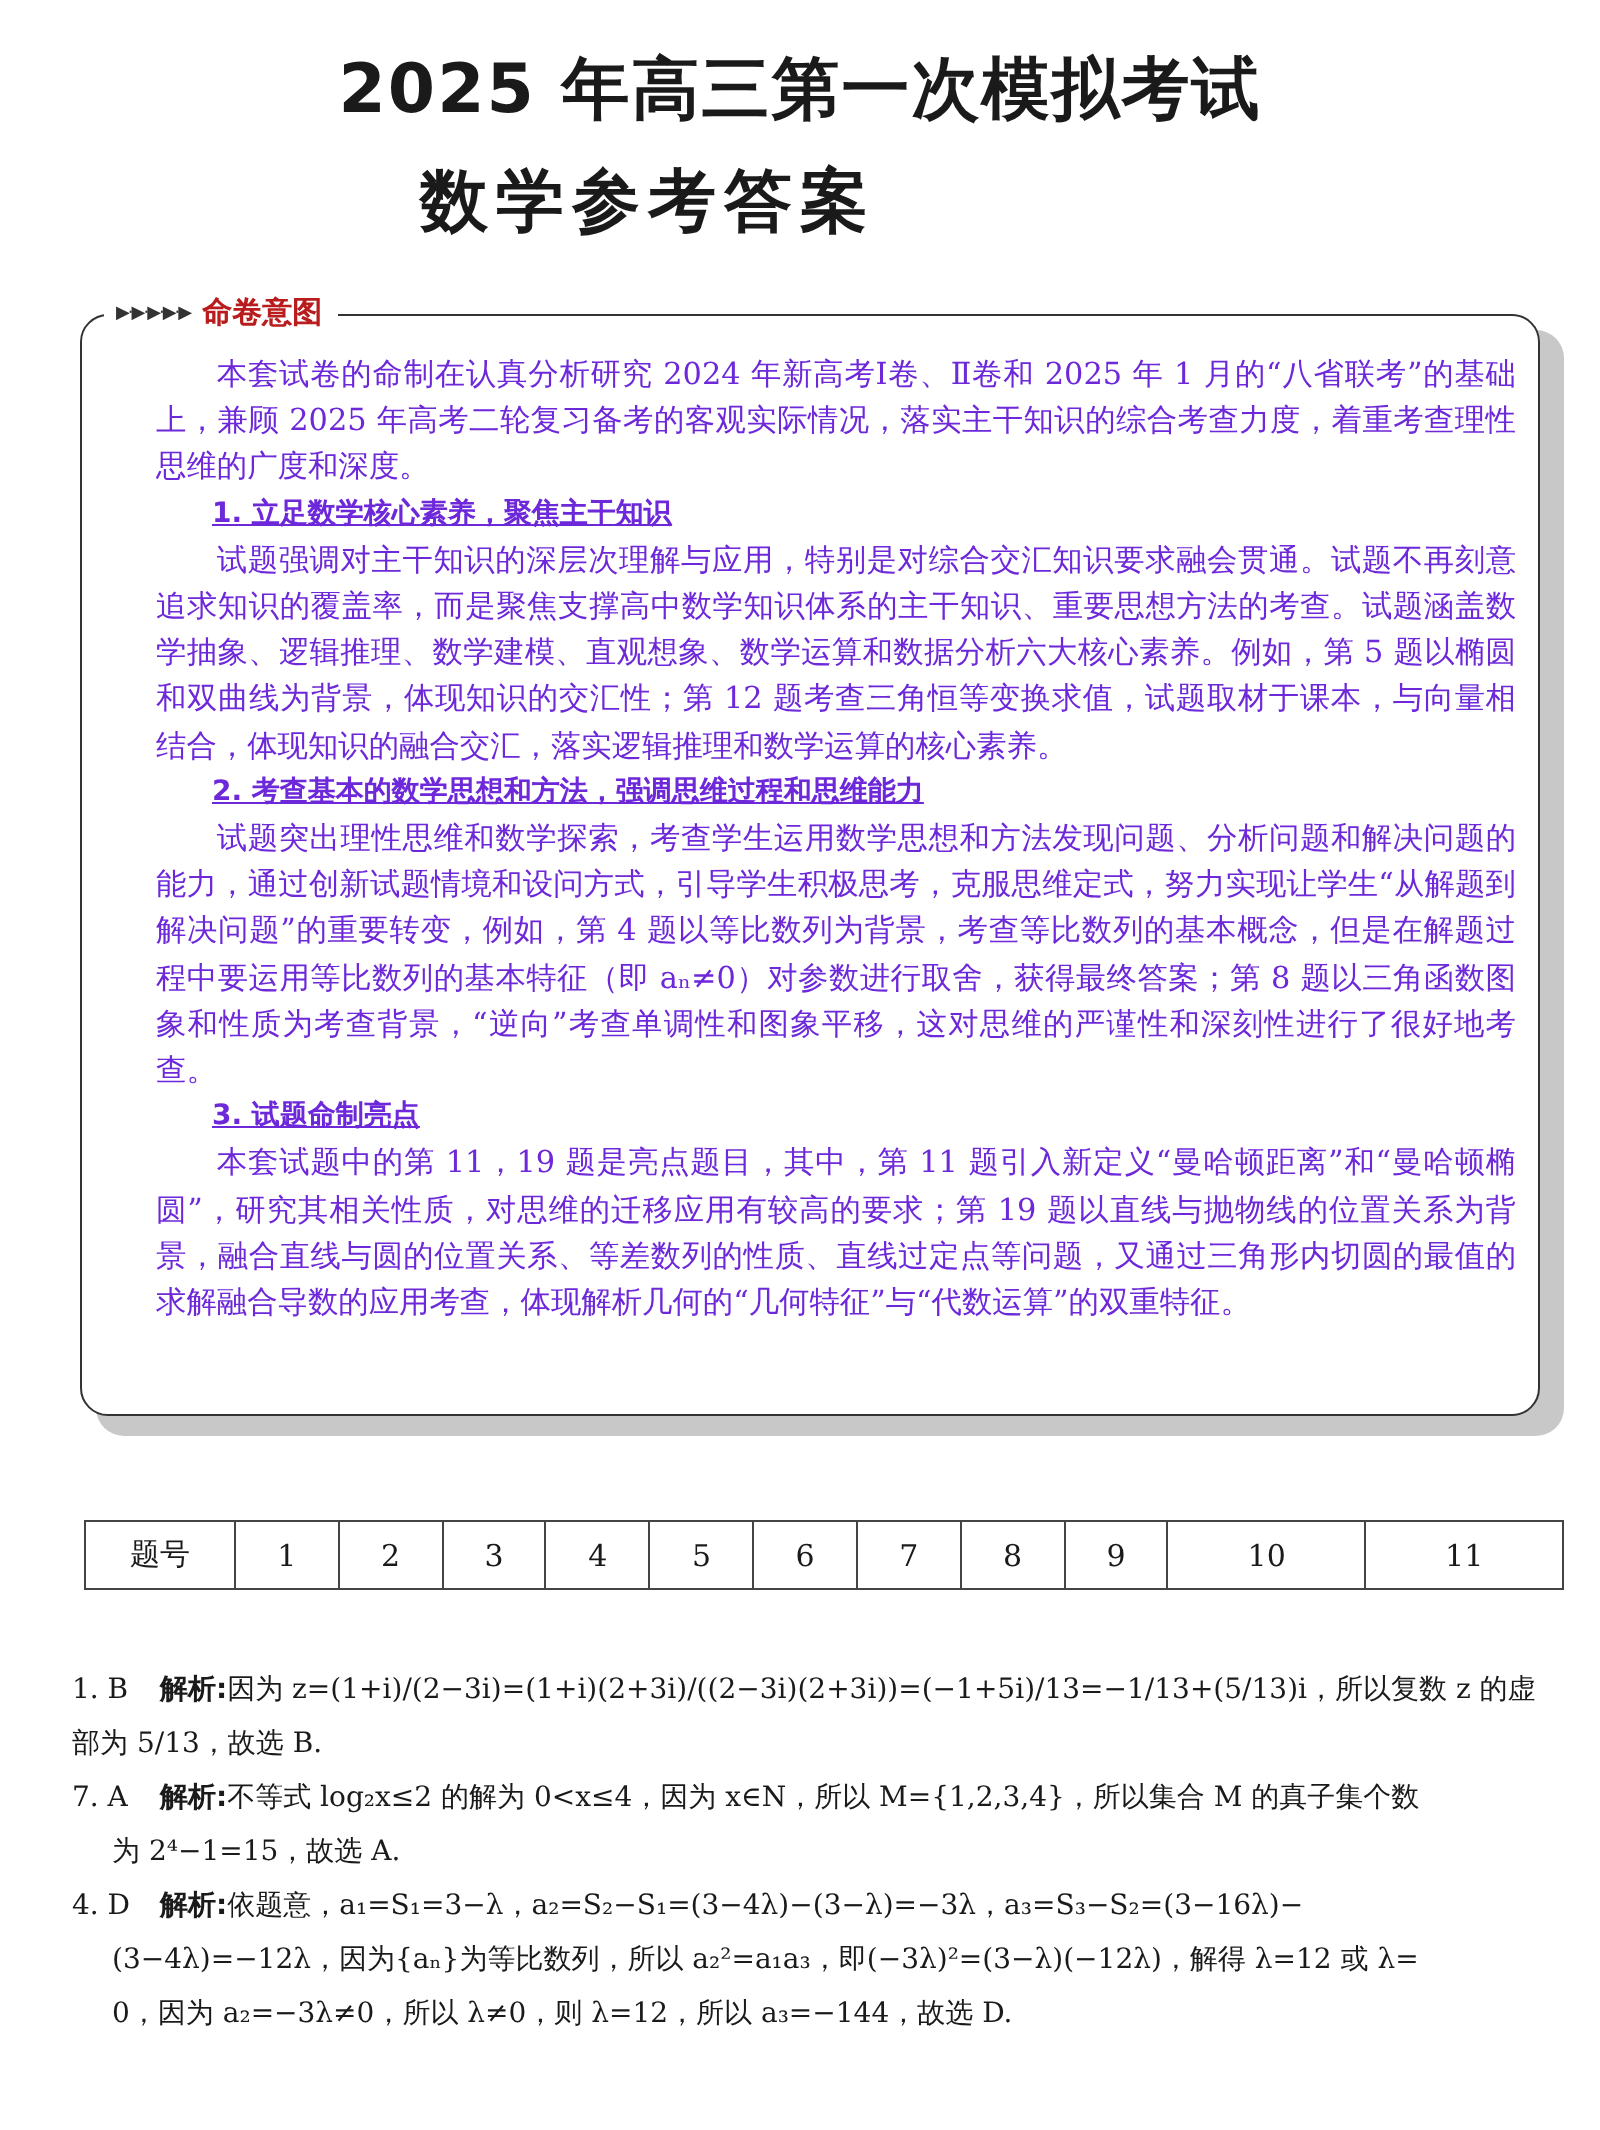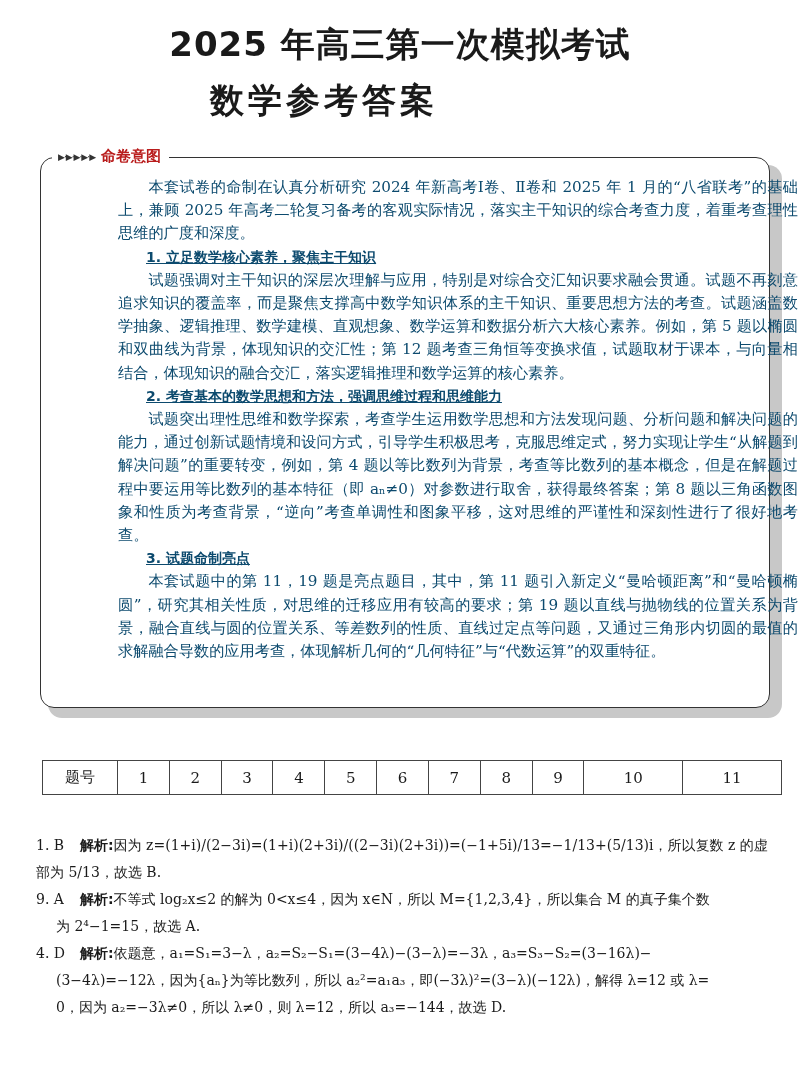--- a/index.html
+++ b/index.html
@@ -28,21 +28,21 @@
   }
   .intent-header {
     position: absolute; left: 52px; top: 147px; background: #fff;
     padding: 0 8px 0 6px; display: flex; align-items: center; gap: 6px;
     font-family: "DejaVu Sans", "Liberation Sans", sans-serif;
   }
   .arrows { font-size: 9px; letter-spacing: -1px; color: #333; }
   .intent-title { font-size: 15px; font-weight: bold; color: #b91c1c; }
   .intent-body {
     position: absolute; left: 78px; top: 176px; width: 680px;
-    font-size: 15.2px; line-height: 23.2px; color: #0c4a6e; margin-left: 40px;
+    font-size: 15.2px; line-height: 23.2px; color: #6d28d9;
   }
   .intent-body p { margin: 0; text-indent: 2em; text-align: justify; }
   .intent-body .h {
     margin: 0; padding-left: 2em; font-weight: bold;
     font-family: "DejaVu Sans", "Liberation Sans", sans-serif; font-size: 14px; text-decoration: underline;
   }
   table.ans {
     position: absolute; left: 42px; top: 760px; width: 740px;
     border-collapse: collapse; font-size: 15px;
   }
@@ -99,21 +99,21 @@
     <td>11</td>
   </tr>
 </tbody>
   </table>
 
 <div class="solutions">
   <div class="sol">
     <span class="num">1. B</span><span class="key">解析:</span><span>因为 z=(1+i)/(2−3i)=(1+i)(2+3i)/((2−3i)(2+3i))=(−1+5i)/13=−1/13+(5/13)i，所以复数 z 的虚部为 5/13，故选 B.</span>
   </div>
   <div class="sol">
-    <span class="num">9. A</span><span class="key">解析:</span><span>不等式 log₂x≤2 的解为 0&lt;x≤4，因为 x∈N，所以 M={1,2,3,4}，所以集合 M 的真子集个数</span>
+    <span class="num">7. A</span><span class="key">解析:</span><span>不等式 log₂x≤2 的解为 0&lt;x≤4，因为 x∈N，所以 M={1,2,3,4}，所以集合 M 的真子集个数</span>
     <div class="cont">为 2⁴−1=15，故选 A.</div>
   </div>
   <div class="sol">
     <span class="num">4. D</span><span class="key">解析:</span><span>依题意，a₁=S₁=3−λ，a₂=S₂−S₁=(3−4λ)−(3−λ)=−3λ，a₃=S₃−S₂=(3−16λ)−</span>
     <div class="cont">(3−4λ)=−12λ，因为{aₙ}为等比数列，所以 a₂²=a₁a₃，即(−3λ)²=(3−λ)(−12λ)，解得 λ=12 或 λ=</div>
     <div class="cont">0，因为 a₂=−3λ≠0，所以 λ≠0，则 λ=12，所以 a₃=−144，故选 D.</div>
   </div>
 </div>
 
 </body></html>

